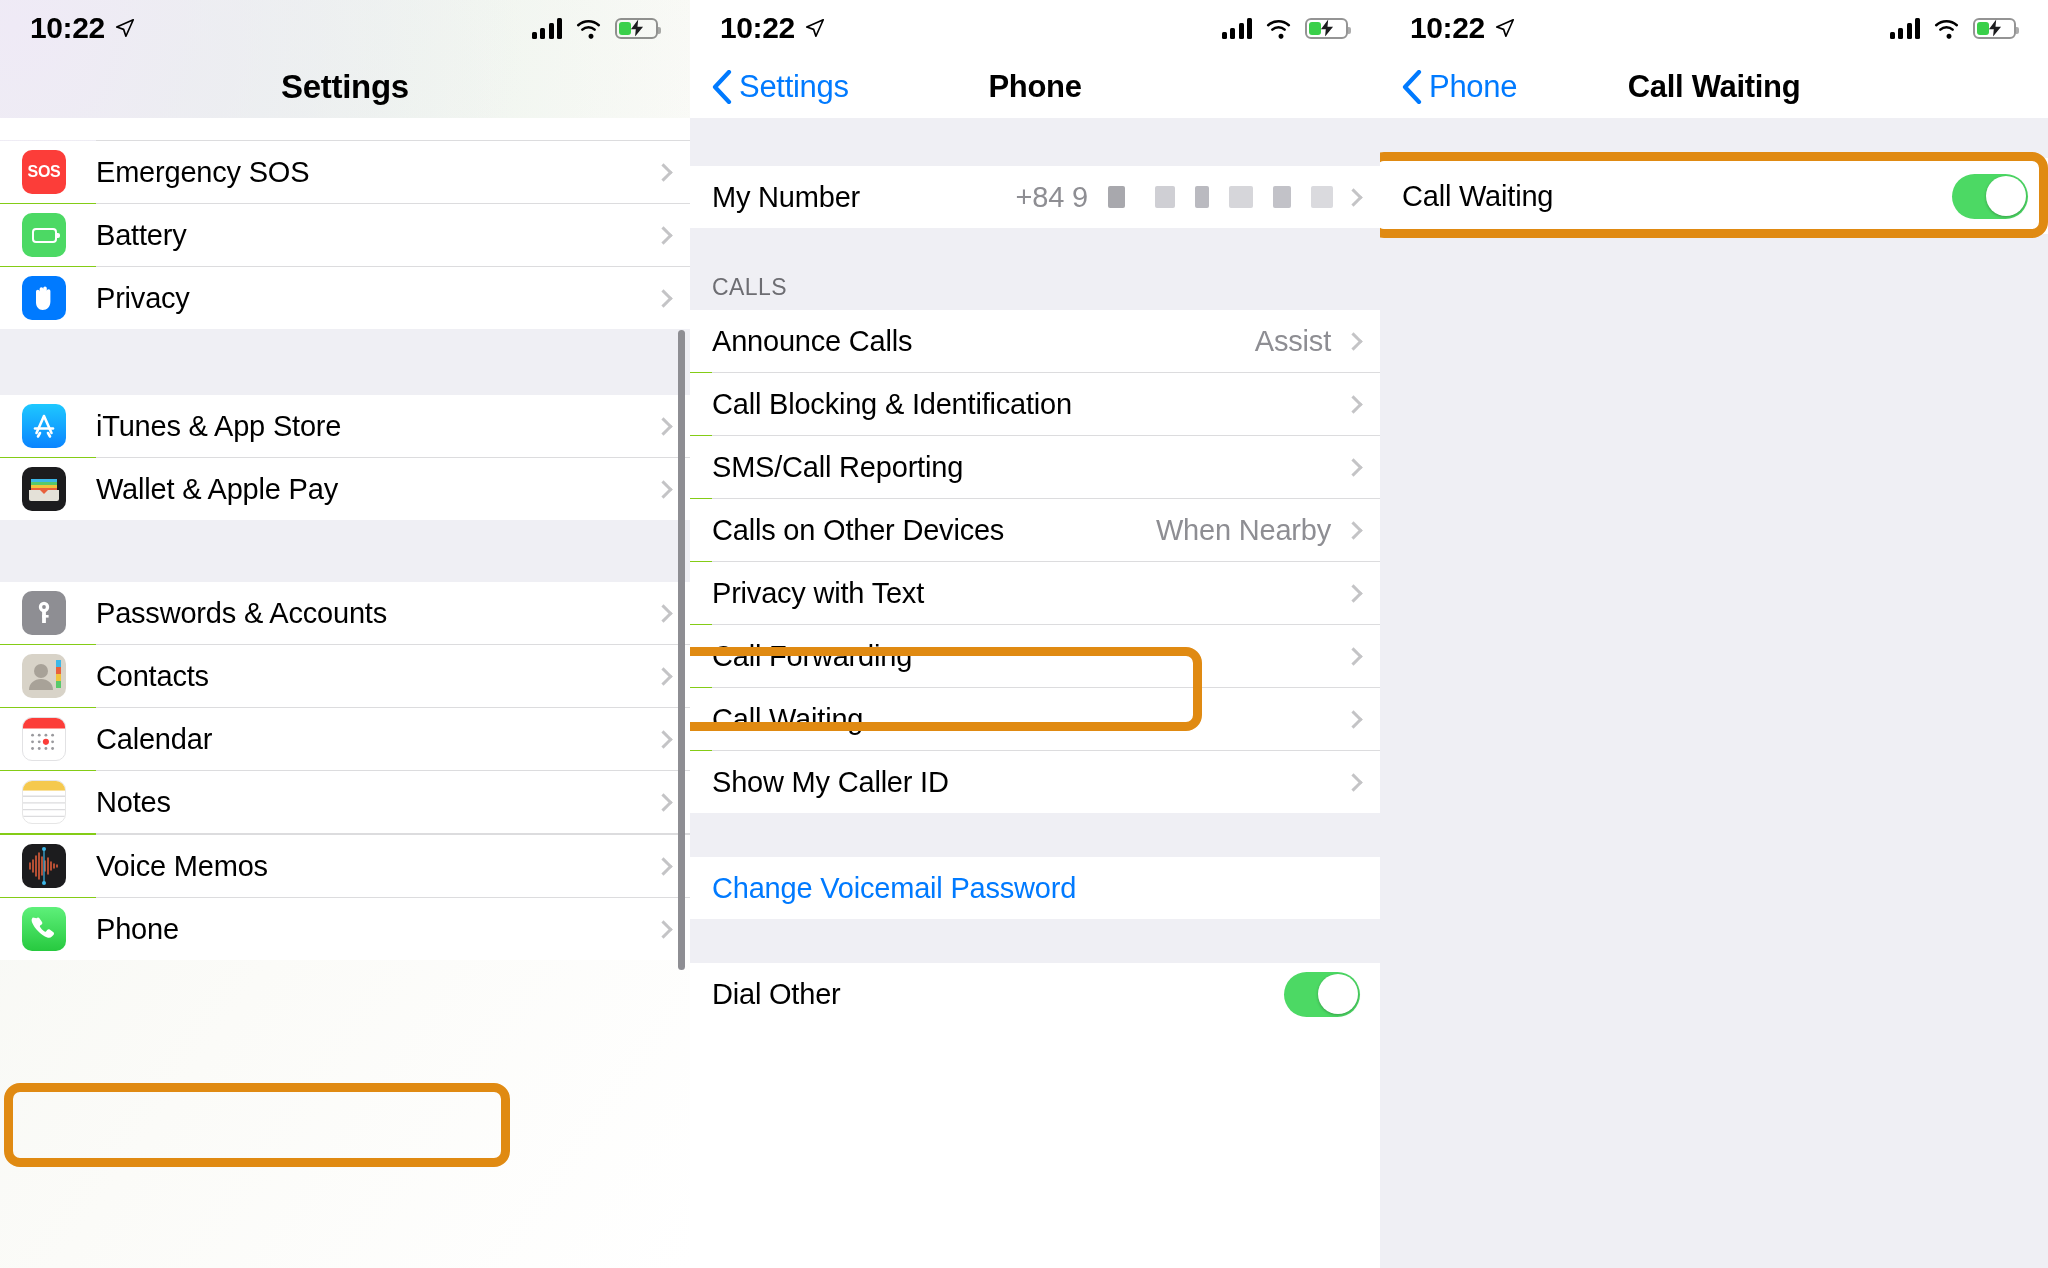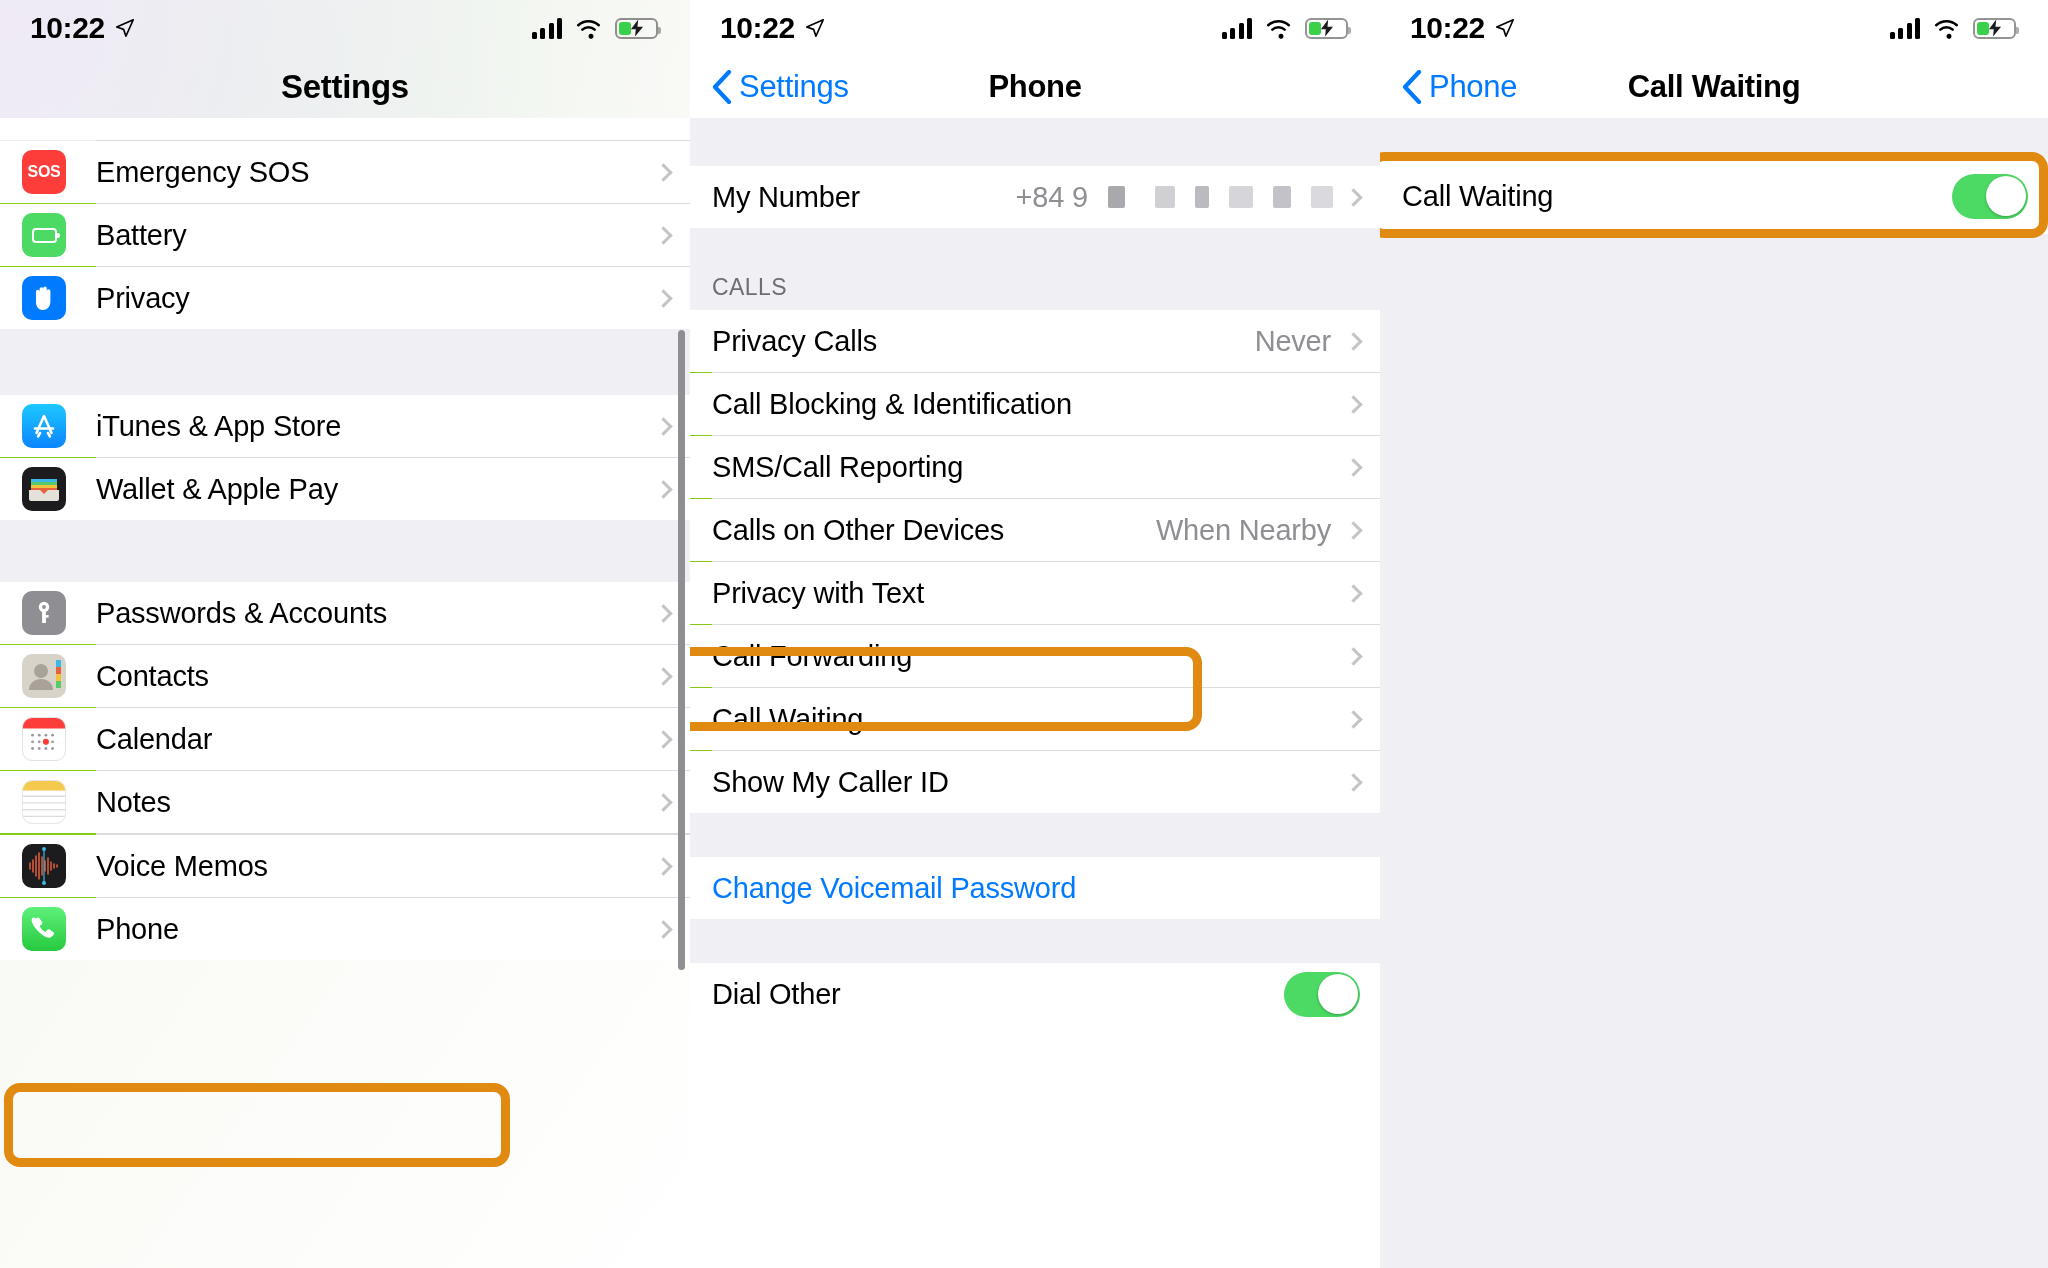--- a/index.html
+++ b/index.html
@@ -415,22 +415,22 @@
         </div>
         <div class="chev"></div>
       </div>
     </div>
 
     <div class="gap" style="height:22px;"></div>
     <div class="sec-hdr">CALLS</div>
 
     <div class="group">
       <div class="row">
-        <div class="row-label">Privacy Calls</div>
-        <div class="row-value">Never</div>
+        <div class="row-label">Announce Calls</div>
+        <div class="row-value">Assist</div>
         <div class="chev"></div>
       </div>
       <div class="row-sep noicon"></div>
       <div class="row">
         <div class="row-label">Call Blocking &amp; Identification</div>
         <div class="chev"></div>
       </div>
       <div class="row-sep noicon"></div>
       <div class="row">
         <div class="row-label">SMS/Call Reporting</div>

